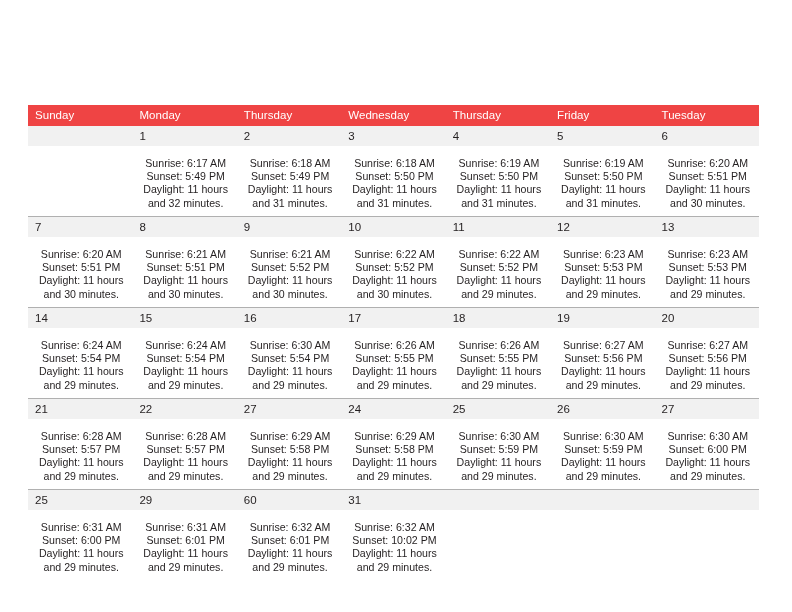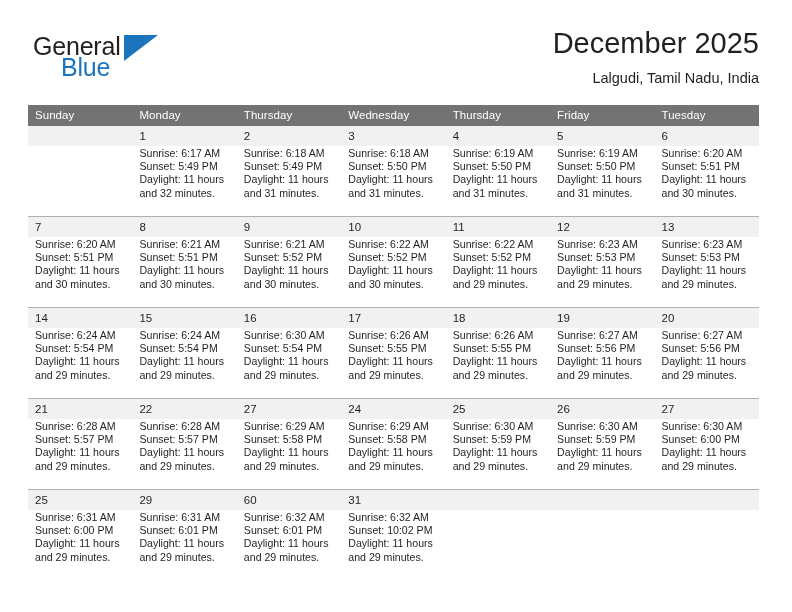--- a/index.html
+++ b/index.html
@@ -89,21 +89,21 @@
   
   .calendar {
     position: absolute;
     left: 28px;
     top: 105px;
     width: 731px;
     border-collapse: collapse;
     table-layout: fixed;
   }
   .calendar th {
-    background: #737373;
+    background: #ef4444;
     color: #ffffff;
     font-size: 11.5px;
     font-weight: normal;
     text-align: left;
     padding: 4px 0 5px 7px;
     height: 11px;
     border: none;
     letter-spacing: 0.05px;
   }
   .calendar td {
@@ -131,48 +131,35 @@
     line-height: 14px;
     box-sizing: content-box;
   }
   td.blank {
     background: #ffffff;
   }
   td.blank .daynum {
     background: #f1f1f1;
   }
   .cell-info {
-    padding: 1px 5px 0 7px;
+    padding: 11px 5px 0 7px;
     font-size: 10.6px;
     line-height: 13.2px;
     color: #231f20;
+    text-align: center;
   }
   .cell-info div {
     white-space: nowrap;
   }
 </style>
 </head>
 <body>
 
 <div class="page">
 
-  <div class="header">
-
-    <div class="brand">
-      <span class="brand-general">General</span>
-      <span class="brand-flag"></span>
-      <span class="brand-blue">Blue</span>
-    </div>
-
-    <div class="title-block">
-      <h1 class="cal-title">December 2025</h1>
-      <div class="cal-subtitle">Lalgudi, Tamil Nadu, India</div>
-    </div>
-
-  </div>
 
   <table class="calendar">
     <thead>
       <tr>
         <th>Sunday</th>
         <th>Monday</th>
         <th>Thursday</th>
         <th>Wednesday</th>
         <th>Thursday</th>
         <th>Friday</th>

